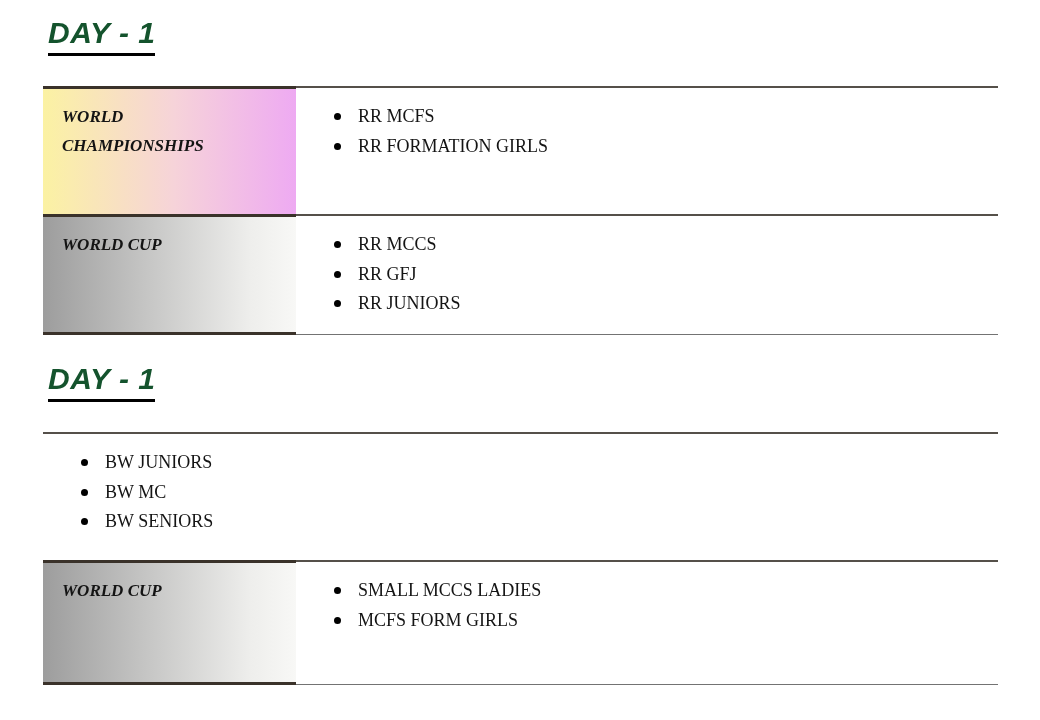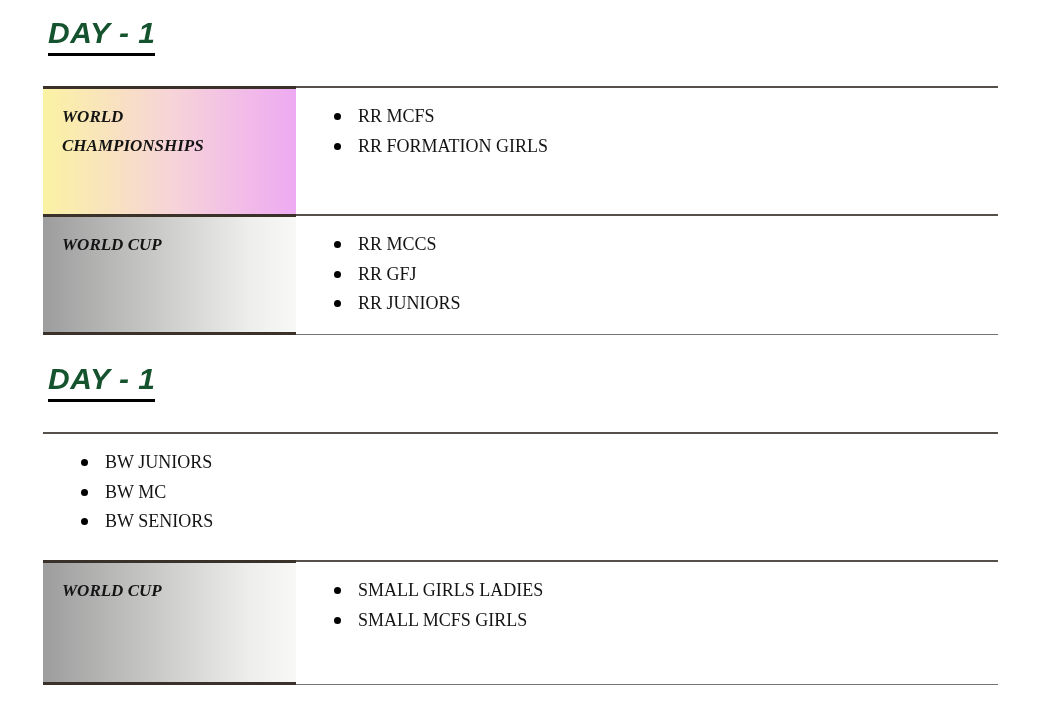--- a/index.html
+++ b/index.html
@@ -142,22 +142,22 @@
           </ul>
         </div>
       </div>
 
       <div class="t-row last h125">
         <div class="cat-cell grad-cup">
           <span class="cat-label">WORLD CUP</span>
         </div>
         <div class="events-cell">
           <ul class="event-list">
-            <li>SMALL GIRLS LADIES</li>
-            <li>SMALL MCFS GIRLS</li>
+            <li>SMALL MCCS LADIES</li>
+            <li>MCFS FORM GIRLS</li>
           </ul>
         </div>
       </div>
 
     </div>
   </section>
 
 </div>
 
 </body></html>

